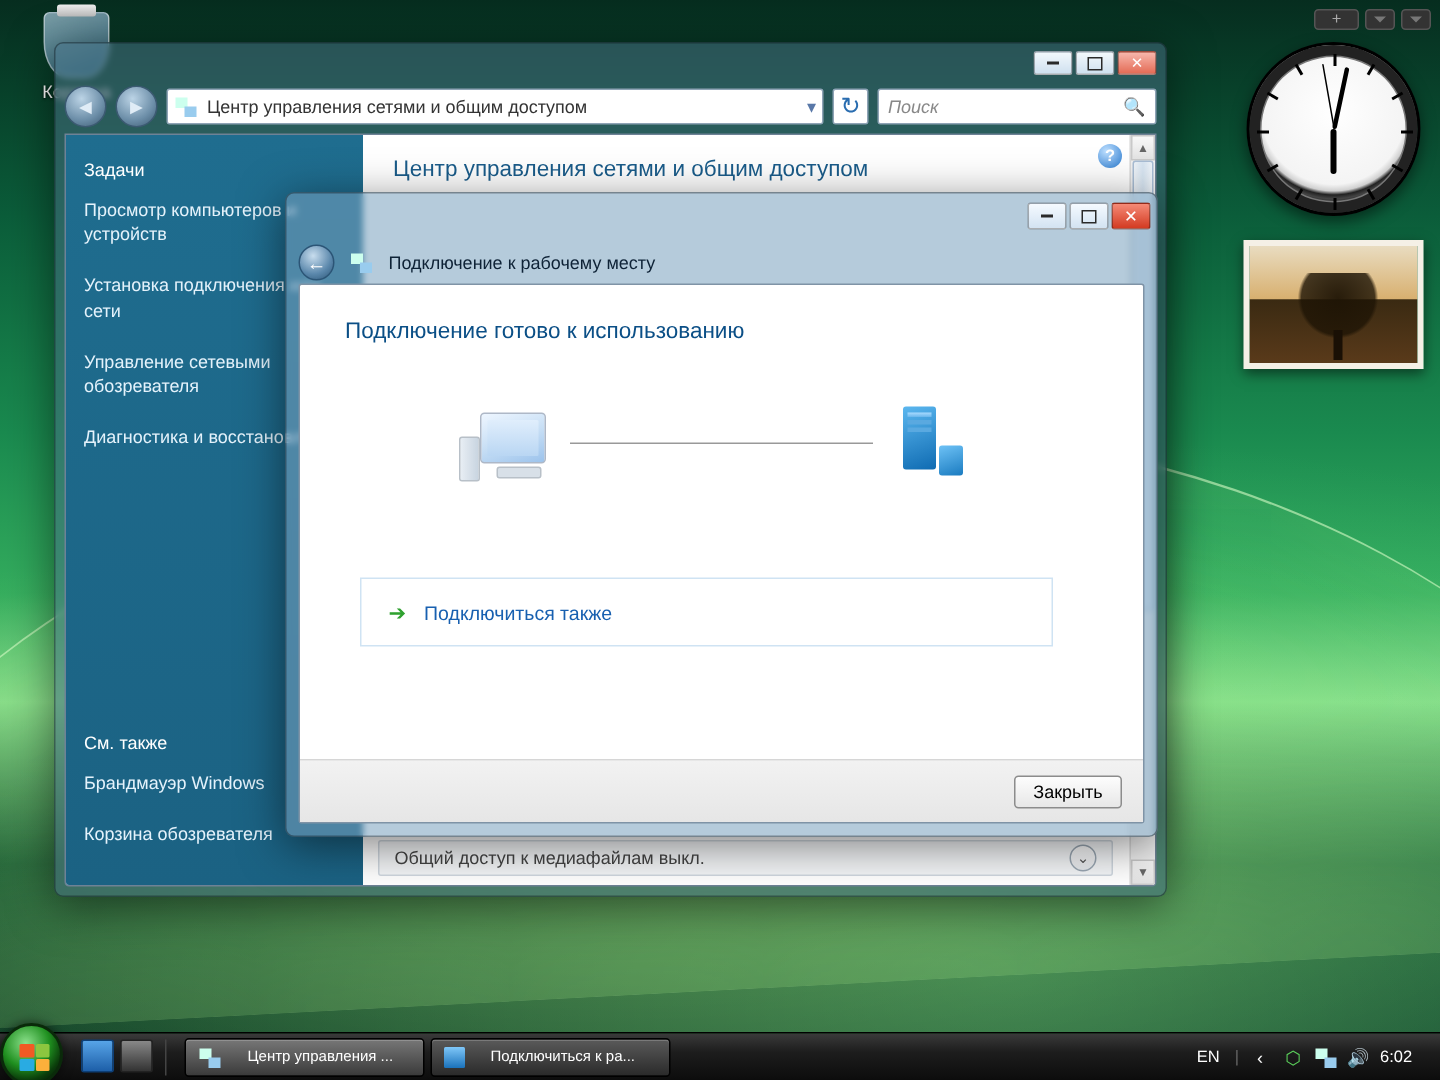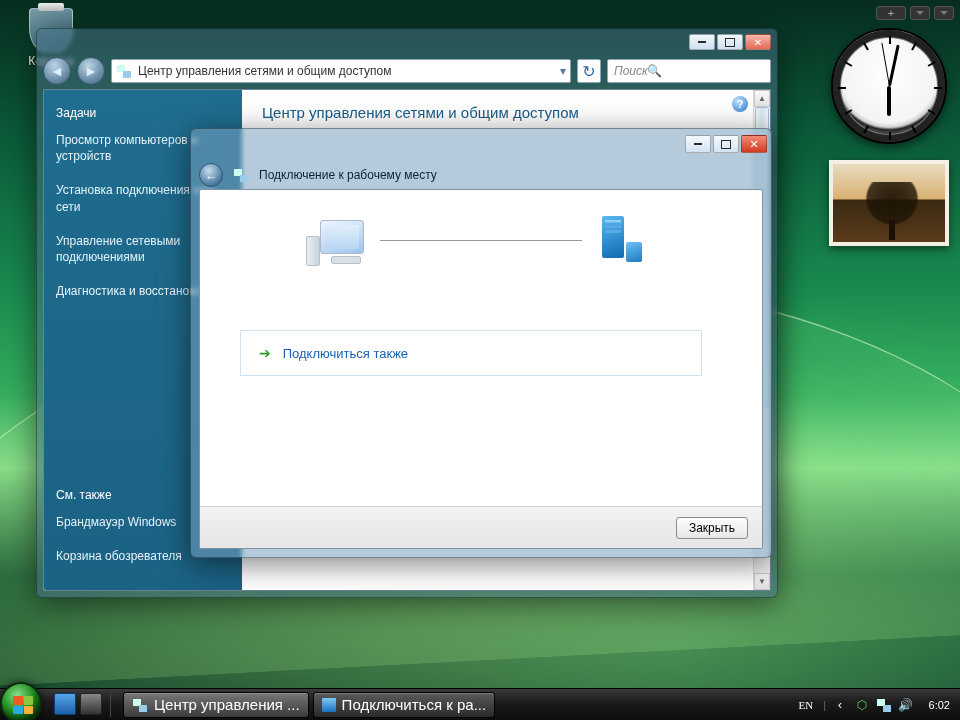--- a/index.html
+++ b/index.html
@@ -65,21 +65,21 @@
     background:linear-gradient(#f2f8fc,#cfe0ef); display:flex; align-items:center; justify-content:center; font-size:10px; color:#2a2a2a;}
   .tb-btn.close { background:linear-gradient(#f7b7ac,#e36b55); color:#fff;}
   .tb-btn.min:after{content:""; width:8px; border-bottom:2px solid #2a2a2a;}
   .tb-btn.max:after{content:""; width:8px; height:7px; border:1px solid #2a2a2a;}
   .tb-btn.close:after{content:"✕"; font-size:10px;}
   .navbar { height:32px; margin:0 6px; display:flex; align-items:center; gap:6px; }
   .navbtn { width:28px; height:28px; border-radius:50%; background:radial-gradient(circle at 40% 30%, #bcd4e6, #6c8ea8 60%, #3c5a72); border:1px solid #3c5a72; display:flex; align-items:center; justify-content:center; color:#e0ecf6; font-size:14px;}
   .addr { flex:1; height:24px; background:#fff; border:1px solid #8fa4b6; border-radius:2px; display:flex; align-items:center; padding:0 4px; gap:6px; font-size:12px; color:#333; position:relative;}
   .addr .drop{position:absolute; right:4px; color:#5978a8;}
   .refresh-box{width:24px; height:24px; background:#fff; border:1px solid #8fa4b6; border-radius:2px; display:flex; align-items:center; justify-content:center; color:#2a6db0;}
-  .searchbox { width:164px; height:24px; background:#fff; border:1px solid #8fa4b6; border-radius:2px; display:flex; align-items:center; padding:0 6px; font-size:12px; color:#888; font-style:italic; }
+  .searchbox { width:186px; height:24px; background:#fff; border:1px solid #8fa4b6; border-radius:2px; display:flex; align-items:center; padding:0 6px; font-size:12px; color:#888; font-style:italic; justify-content:space-between;}
   .body { position:absolute; top:60px; left:6px; right:6px; bottom:6px; background:#fff; border:1px solid #6e8296; border-radius:0 0 3px 3px; display:flex; overflow:hidden;}
   .sidebar { width:198px; background:linear-gradient(180deg,#1f6d8f 0%, #1b6283 100%); color:#fff; padding:16px 12px; font-size:12px; display:flex; flex-direction:column; gap:8px;}
   .sidebar-heading{font-size:12px; margin-bottom:4px;}
   .sidebar a{color:#e4f2fb; text-decoration:none; display:block; line-height:1.35; margin-bottom:10px;}
   .sidebar .spacer{flex:1;}
   .content { flex:1; position:relative; }
   .content-header { padding:14px 20px 8px; color:#1a5c8a; font-size:15px; }
   .help-icon { position:absolute; right:22px; top:6px; width:16px; height:16px; border-radius:50%; background:radial-gradient(circle at 35% 30%, #bfe0ff, #2a7bd0); color:#fff; font-size:11px; display:flex; align-items:center; justify-content:center; font-weight:bold;}
   .scrollbar-v { position:absolute; right:0; top:0; bottom:0; width:17px; background:#f0f0f0; border-left:1px solid #d9d9d9;}
   .sb-btn{height:17px; background:linear-gradient(#f8f8f8,#e3e3e3); border:1px solid #c9c9c9; display:flex; align-items:center; justify-content:center; font-size:8px; color:#666;}
@@ -121,25 +121,25 @@
   .taskbar{position:absolute; left:0; right:0; bottom:0; height:32px; background:linear-gradient(#3a3a3a 0%, #1d1d1d 40%, #0c0c0c 100%); border-top:1px solid #000; display:flex; align-items:center;}
   .start{width:42px;height:42px;position:absolute;left:0;bottom:-4px;border-radius:50%;
     background:radial-gradient(circle at 40% 30%, #8be08b, #1f8f1f 45%, #0b3e0b 70%, #000);
     border:2px solid #0a2a0a; box-shadow:0 0 8px rgba(0,0,0,0.6);}
   .start .flag{position:absolute; left:11px; top:12px; width:20px; height:18px; display:grid; grid-template:1fr 1fr/1fr 1fr; gap:1px;}
   .flag span{border-radius:1px;}
   .flag .r{background:#f15a24;} .flag .g{background:#8cc63f;} .flag .b{background:#29abe2;} .flag .y{background:#fbb03b;}
   .ql{display:flex; gap:4px; margin-left:48px; padding:0 6px;}
   .ql-item{width:22px;height:22px;border-radius:2px;display:flex;align-items:center;justify-content:center;}
   .ql-div{width:1px;height:24px;background:#444;margin:0 4px;}
-  .task-btn{height:26px;min-width:160px;margin:0 2px;padding:0 8px;border-radius:3px;background:linear-gradient(#5a5a5a,#2a2a2a);border:1px solid #000;display:flex;align-items:center;gap:6px;color:#fff;font-size:15px;box-shadow:inset 0 1px 0 rgba(255,255,255,0.2);}
+  .task-btn{height:26px;min-width:160px;margin:0 2px;padding:0 8px;border-radius:3px;background:linear-gradient(#5a5a5a,#2a2a2a);border:1px solid #000;display:flex;align-items:center;gap:17px;color:#fff;font-size:10px;box-shadow:inset 0 1px 0 rgba(255,255,255,0.2);}
   .task-btn.active{background:linear-gradient(#777,#3a3a3a);}
   .tray{position:absolute;right:6px;top:0;bottom:0;display:flex;align-items:center;gap:6px;color:#fff;font-size:11px;}
-  .tray .lang{padding:2px 4px;font-family:Liberation Serif, serif;}
-  .tray .clock-txt{min-width:34px;text-align:right;padding-right:4px;}
+  .tray .lang{padding:2px 4px;}
+  .tray .clock-txt{min-width:34px;text-align:left;padding-right:4px;}
   .tray-icn{width:16px;height:16px;display:flex;align-items:center;justify-content:center;font-size:12px;}
   .tray-sep{color:#666;}
 
   .net-mini{width:16px;height:16px;position:relative;}
   .net-mini:before{content:"";position:absolute;left:1px;top:2px;width:8px;height:7px;background:#cfe;}
   .net-mini:after{content:"";position:absolute;right:1px;bottom:1px;width:8px;height:7px;background:#9ce;}
 </style>
 </head>
 <body>
 
@@ -198,53 +198,58 @@
     <div class="searchbox">
       <span>Поиск</span>
       <span style="color:#3a72b5;font-style:normal">🔍</span>
     </div>
   </div>
   <div class="body">
     <div class="sidebar">
       <div class="sidebar-heading">Задачи</div>
       <a>Просмотр компьютеров и устройств</a>
       <a>Установка подключения или сети</a>
-      <a>Управление сетевыми подключениями</a>
+      <a>Управление сетевыми обозревателя</a>
       <a>Диагностика и восстановление</a>
       <div class="spacer"></div>
       <div class="sidebar-heading">См. также</div>
       <a>Брандмауэр Windows</a>
       <a>Корзина обозревателя</a>
     </div>
     <div class="content">
       <div class="help-icon">?</div>
       <div class="content-header">Центр управления сетями и общим доступом</div>
       <div class="scrollbar-v">
         <div class="sb-btn">▲</div>
         <div class="sb-thumb"></div>
         <div class="sb-btn" style="position:absolute;bottom:0;left:0;right:0">▼</div>
       </div>
+      <div class="media-row">
+        <span>Общий доступ к медиафайлам   выкл.</span>
+        <span class="circ-btn">⌄</span>
+      </div>
     </div>
   </div>
 </div>
 
 <div class="window win-wizard">
   <div class="titlebar">
     <div class="wiz-tb-btn min"></div>
     <div class="wiz-tb-btn max"></div>
     <div class="wiz-tb-btn close"></div>
   </div>
   <div class="wiz-header">
     <div class="wiz-back">←</div>
     <div class="wiz-icon">
         <span class="net-mini"></span>
       </div>
     <div class="wiz-title">Подключение к рабочему месту</div>
   </div>
   <div class="wiz-body">
+    <div class="wiz-heading">Подключение готово к использованию</div>
     <div class="wiz-diagram">
       <div class="pc-glyph">
         <div class="pc-tower"></div>
           <div class="pc-mon"></div>
           <div class="pc-base"></div>
       </div>
       <div class="line"></div>
       <div class="server-glyph">
         <div class="srv-box"></div>
           <div class="srv-small"></div>

